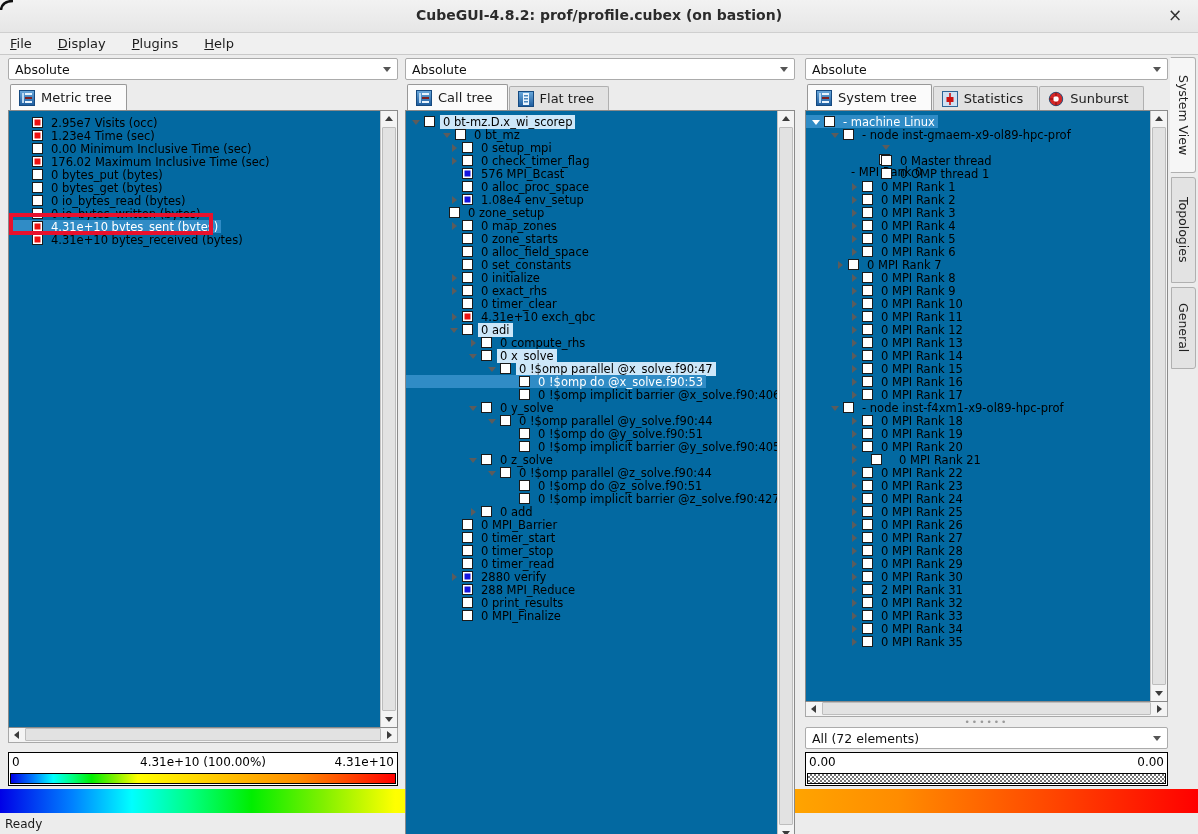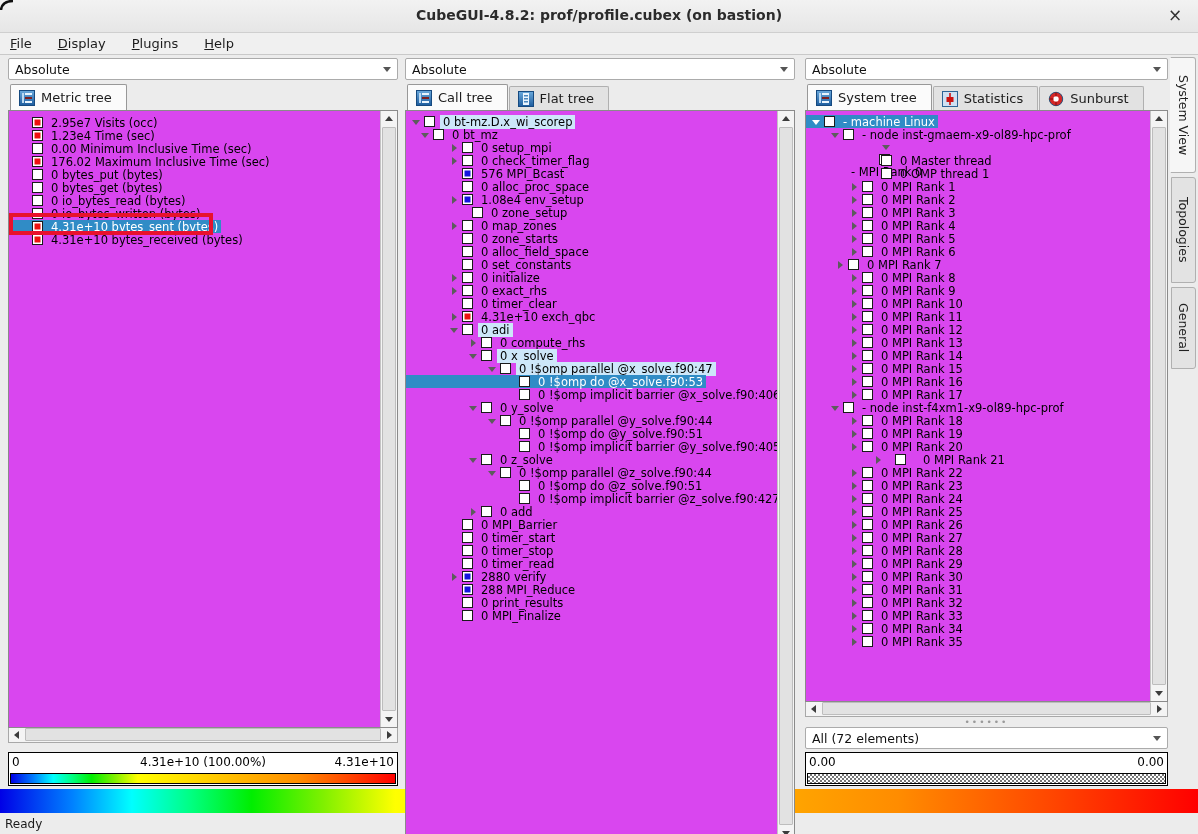--- a/index.html
+++ b/index.html
@@ -28,21 +28,21 @@
   .combo-arrow{width:0;height:0;border-left:4px solid transparent;border-right:4px solid transparent;
     border-top:5px solid #555;margin-left:6px;}
   
   .tabbar{position:absolute;top:84px;height:26px;display:flex;align-items:flex-end;}
   .tab{display:flex;align-items:center;gap:6px;font-size:13px;color:#1c1c1c;
     padding:0 14px 0 8px;height:24px;background:#e2e2e2;border:1px solid #b0b0b0;
     border-bottom:none;border-radius:2px 2px 0 0;box-sizing:border-box;margin-right:1px;}
   .tab.active{background:#fbfbfb;height:26px;border-color:#989898;position:relative;z-index:3;}
   .tab-icon{width:16px;height:16px;flex:0 0 16px;}
   
-  .tree-frame{position:absolute;top:110px;background:#d946ef;border:1px solid #8a8a8a;
+  .tree-frame{position:absolute;top:110px;background:#0369a1;border:1px solid #8a8a8a;
     box-sizing:border-box;display:flex;z-index:2;}
   .tree-scroll{flex:1;overflow:hidden;position:relative;padding-top:2px;}
   .trow{height:13px;white-space:nowrap;}
   .trow-inner{display:inline-flex;align-items:center;height:13px;font-size:11.5px;color:#000;}
   .trow-inner.sel{background:#308cc6;color:#fff;}
   .exp{width:14px;height:13px;position:relative;flex:0 0 14px;}
   .exp.open::before{content:"";position:absolute;left:2px;top:5px;
     border-top:5px solid #5c5c5c;border-left:4px solid transparent;border-right:4px solid transparent;}
   .exp.closed::before{content:"";position:absolute;left:4px;top:3px;
     border-left:5px solid #5c5c5c;border-top:4px solid transparent;border-bottom:4px solid transparent;}
@@ -243,21 +243,21 @@
       <span>Flat tree</span>
     </div>
   </div>
   <div class="tree-frame" style="left:405px;width:390px;height:732px;">
     <div class="tree-scroll">
         <div class="trow"><div class="trow-inner" style="padding-left: 4px;">
             <span class="exp open"></span>
             <span class="cbox white"></span>
             <span class="tlabel hl">0 bt-mz.D.x_wi_scorep</span>
           </div></div>
-        <div class="trow"><div class="trow-inner" style="padding-left: 13px;">
+        <div class="trow"><div class="trow-inner" style="padding-left: 35px;">
             <span class="exp open"></span>
             <span class="cbox white"></span>
             <span class="tlabel">0 bt_mz</span>
           </div></div>
         <div class="trow"><div class="trow-inner" style="padding-left: 42px;">
             <span class="exp closed"></span>
             <span class="cbox white"></span>
             <span class="tlabel">0 setup_mpi</span>
           </div></div>
         <div class="trow"><div class="trow-inner" style="padding-left: 42px;">
@@ -273,21 +273,21 @@
         <div class="trow"><div class="trow-inner" style="padding-left: 42px;">
             <span class="exp leaf"></span>
             <span class="cbox white"></span>
             <span class="tlabel">0 alloc_proc_space</span>
           </div></div>
         <div class="trow"><div class="trow-inner" style="padding-left: 42px;">
             <span class="exp closed"></span>
             <span class="cbox blue"></span>
             <span class="tlabel">1.08e4 env_setup</span>
           </div></div>
-        <div class="trow"><div class="trow-inner" style="padding-left: 52px;">
+        <div class="trow"><div class="trow-inner" style="padding-left: 29px;">
             <span class="exp leaf"></span>
             <span class="cbox white"></span>
             <span class="tlabel">0 zone_setup</span>
           </div></div>
         <div class="trow"><div class="trow-inner" style="padding-left: 42px;">
             <span class="exp closed"></span>
             <span class="cbox white"></span>
             <span class="tlabel">0 map_zones</span>
           </div></div>
         <div class="trow"><div class="trow-inner" style="padding-left: 42px;">
@@ -634,21 +634,21 @@
         <div class="trow"><div class="trow-inner" style="padding-left: 42px;">
             <span class="exp closed"></span>
             <span class="cbox white"></span>
             <span class="tlabel">0 MPI Rank 19</span>
           </div></div>
         <div class="trow"><div class="trow-inner" style="padding-left: 42px;">
             <span class="exp closed"></span>
             <span class="cbox white"></span>
             <span class="tlabel">0 MPI Rank 20</span>
           </div></div>
-        <div class="trow"><div class="trow-inner" style="padding-left: 66px; gap: 9px;">
+        <div class="trow"><div class="trow-inner" style="padding-left: 42px; gap: 9px;">
             <span class="exp closed"></span>
             <span class="cbox white"></span>
             <span class="tlabel">0 MPI Rank 21</span>
           </div></div>
         <div class="trow"><div class="trow-inner" style="padding-left: 42px;">
             <span class="exp closed"></span>
             <span class="cbox white"></span>
             <span class="tlabel">0 MPI Rank 22</span>
           </div></div>
         <div class="trow"><div class="trow-inner" style="padding-left: 42px;">
@@ -687,21 +687,21 @@
             <span class="tlabel">0 MPI Rank 29</span>
           </div></div>
         <div class="trow"><div class="trow-inner" style="padding-left: 42px;">
             <span class="exp closed"></span>
             <span class="cbox white"></span>
             <span class="tlabel">0 MPI Rank 30</span>
           </div></div>
         <div class="trow"><div class="trow-inner" style="padding-left: 42px;">
             <span class="exp closed"></span>
             <span class="cbox white"></span>
-            <span class="tlabel">0 MPI Rank 31</span>
+            <span class="tlabel">2 MPI Rank 31</span>
           </div></div>
         <div class="trow"><div class="trow-inner" style="padding-left: 42px;">
             <span class="exp closed"></span>
             <span class="cbox white"></span>
             <span class="tlabel">0 MPI Rank 32</span>
           </div></div>
         <div class="trow"><div class="trow-inner" style="padding-left: 42px;">
             <span class="exp closed"></span>
             <span class="cbox white"></span>
             <span class="tlabel">0 MPI Rank 33</span>

